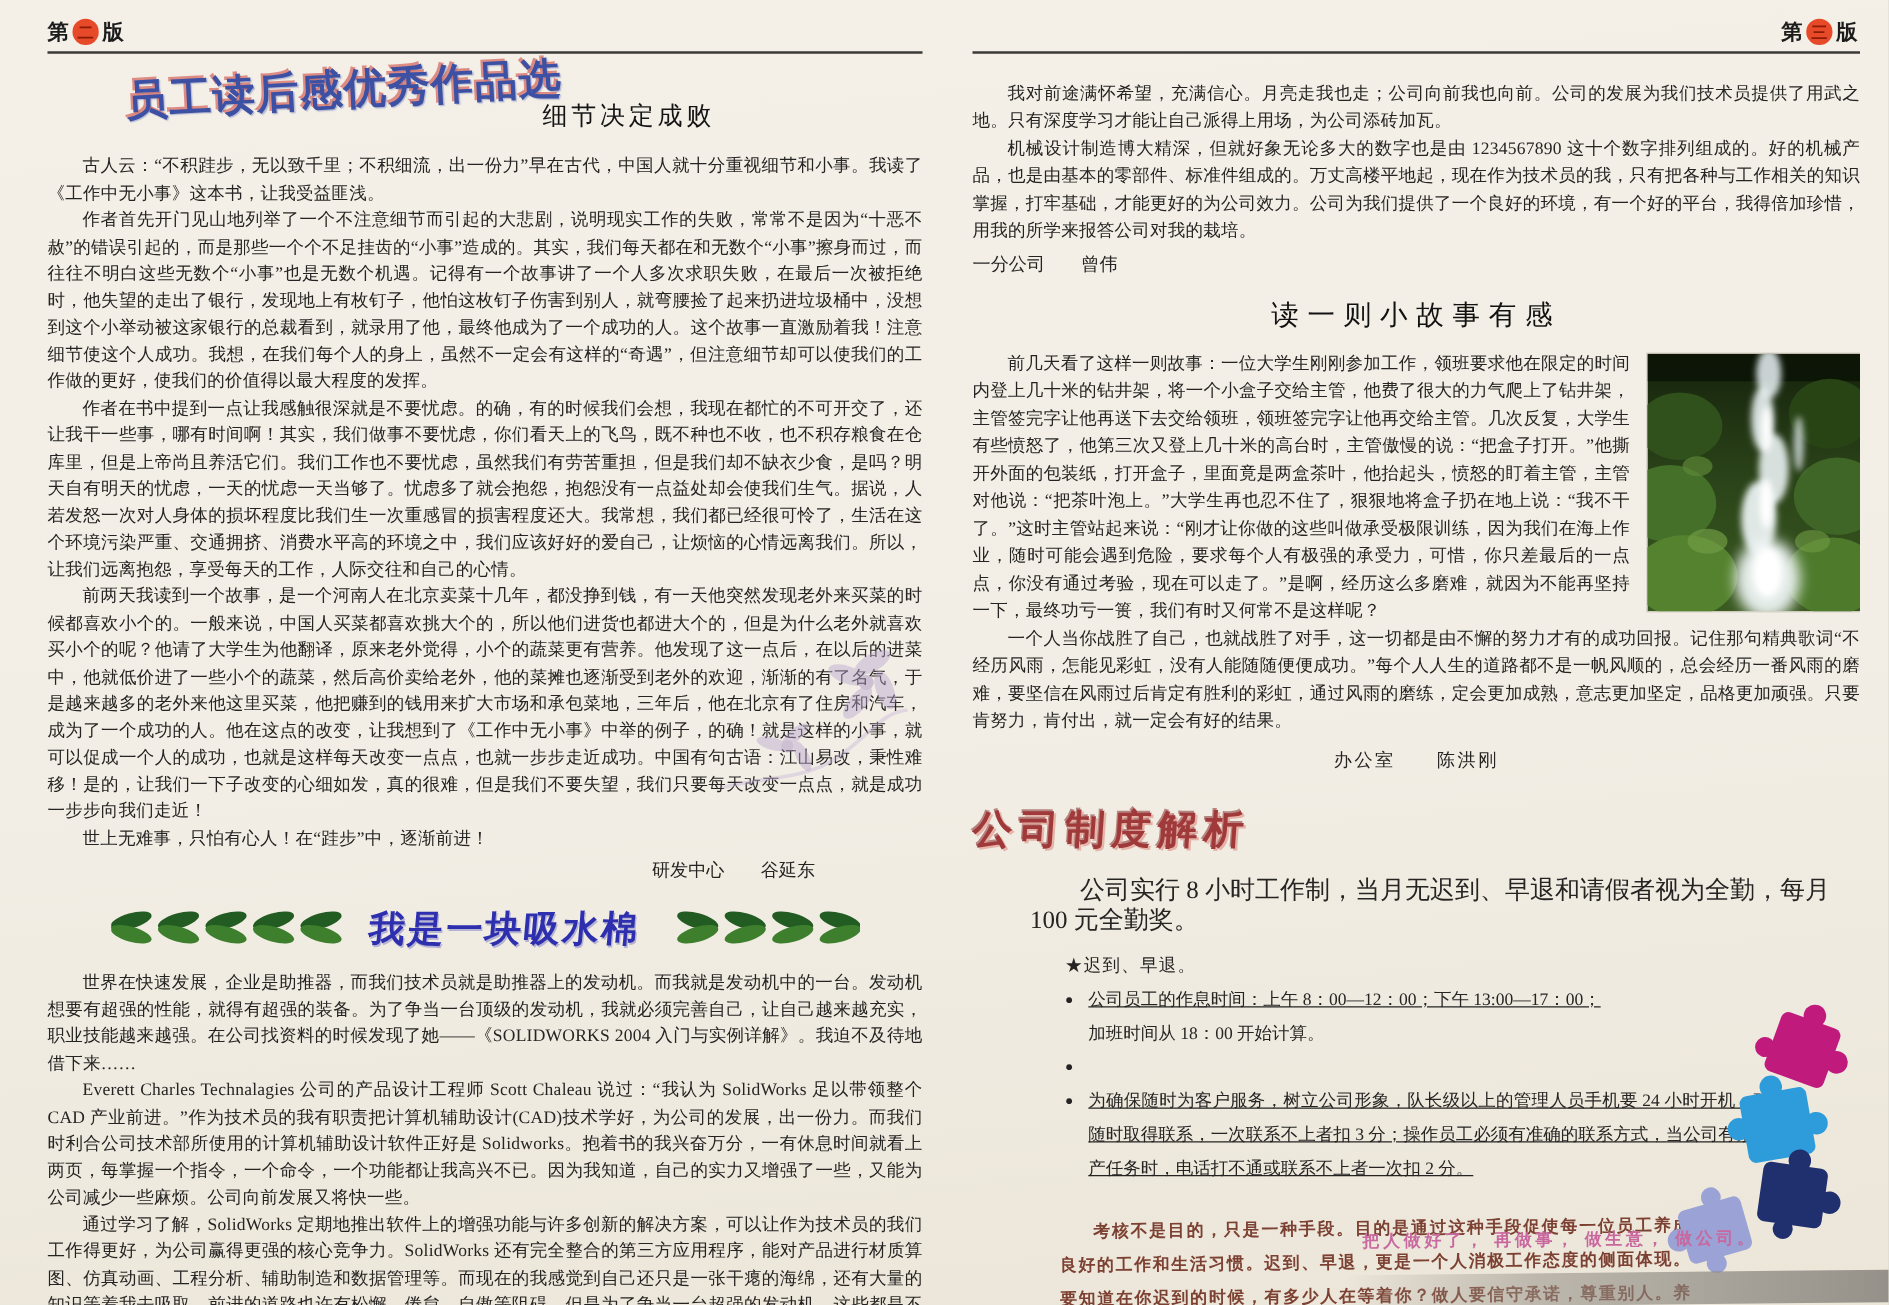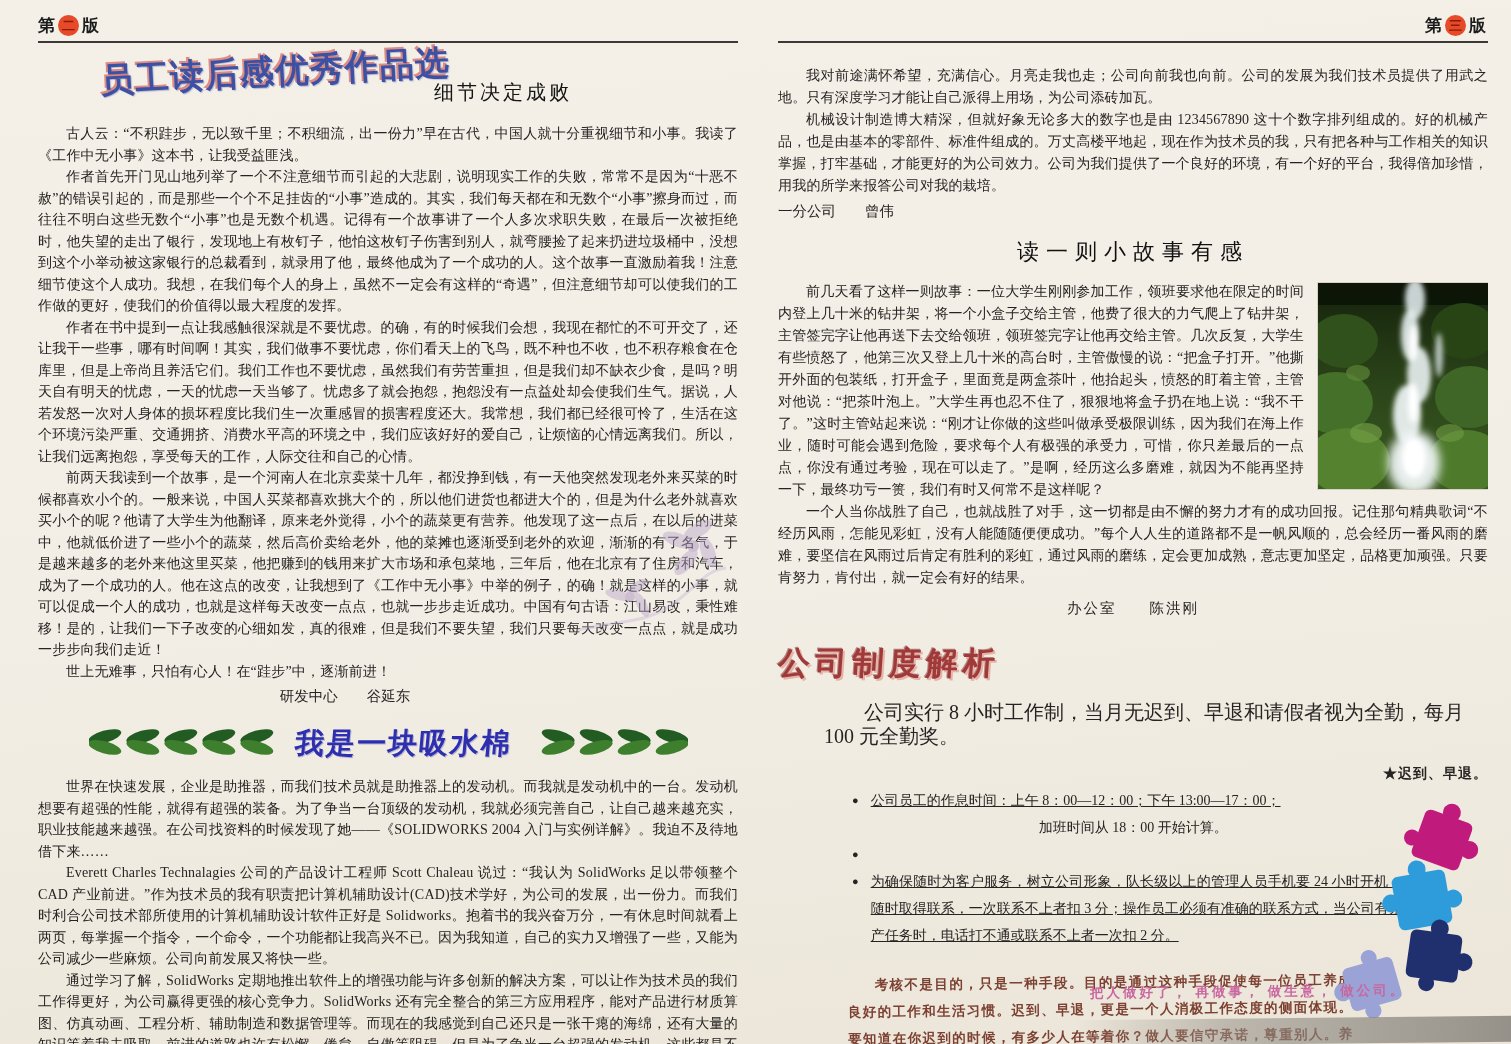--- a/index.html
+++ b/index.html
@@ -22,44 +22,44 @@
     font-family:"DejaVu Sans","Liberation Sans",sans-serif;font-size:34px;font-weight:bold;color:#3c50a4;
     letter-spacing:1px;transform:rotate(-3deg);
     text-shadow:-2px -2px 0 rgba(201,58,48,.55),1px 1px 1px rgba(60,80,164,.35);}
   .sub-title{position:absolute;left:396px;top:30px;margin:0;font-size:20px;font-weight:normal;
     letter-spacing:3px;color:#141414;font-family:"DejaVu Sans","Liberation Sans",sans-serif;}
 
   p.body{margin:0;text-align:justify;text-indent:2em;font-size:14px;line-height:21.5px;letter-spacing:.2px;}
   .page.right p.body{line-height:22px;}
 
   .sig{font-size:14.5px;margin-top:5px;}
-  .sig.dev{text-align:center;padding-right:86px;}
+  .sig.dev{text-align:right;padding-right:86px;}
   .sig.tech{text-align:left;padding-right:138px;}
   .sig.office{text-align:center;letter-spacing:2px;margin-top:10px;}
 
   .a2-head{display:flex;align-items:center;justify-content:center;gap:16px;margin:18px 0 12px;}
   .a2-title{margin:0;font-family:"DejaVu Sans","Liberation Sans",sans-serif;font-size:29px;font-weight:bold;
     color:#2d2fae;letter-spacing:2px;transform:skewX(-5deg);text-shadow:1px 1px 0 rgba(45,47,174,.3);}
 
   .flower-decor{position:absolute;left:520px;top:500px;pointer-events:none;}
 
   .story-title{text-align:center;font-size:22px;font-weight:normal;letter-spacing:7px;margin:16px 0 14px;color:#111;}
   .story-body{overflow:hidden;}
   .photo{float:right;width:170px;height:206px;margin:2px 0 4px 14px;box-shadow:0 0 0 1px #d8d2c6;}
 
   .policy-title{width:max-content;margin:24px 0 14px;font-family:"DejaVu Sans","Liberation Sans",sans-serif;
     font-size:32px;font-weight:bold;color:#a03a3a;letter-spacing:5px;transform:skewX(-4deg);
     text-shadow:2px 2px 0 rgba(226,160,150,.75),-1px -1px 0 rgba(120,30,30,.5);}
   .policy-intro{margin:0 0 12px 46px;text-indent:2em;font-size:20px;line-height:24px;}
   .rules{margin-left:74px;font-size:14px;line-height:27px;}
-  .star-item{font-weight:bold;letter-spacing:1px;text-align:right;}
+  .star-item{font-weight:normal;letter-spacing:1px;}
   .bullet{display:flex;gap:12px;align-items:flex-start;}
   .bullet .dot{font-size:11px;line-height:27px;flex:none;}
   .bullet .btext{text-align:justify;max-width:560px;text-decoration:underline;}
-  .bullet .sub{margin-left:168px;}
+  .bullet .sub{}
 
   .note{margin:20px 0 0 70px;width:505px;font-size:13.5px;line-height:27px;font-weight:bold;
     color:#7c4132;text-indent:2em;text-align:justify;transform:rotate(-.6deg);letter-spacing:1px;}
 
   .puzzle{position:absolute;left:552px;top:788px;pointer-events:none;}
   .footer-line{position:absolute;left:312px;top:983px;font-size:13.5px;font-weight:bold;
     color:#c9679f;letter-spacing:3px;transform:rotate(-.5deg);}
 
   .scan-shadow{position:absolute;left:1075px;top:1018px;width:436px;height:26px;
     background:linear-gradient(90deg,rgba(150,145,136,0) 0%,rgba(150,145,136,.55) 35%,rgba(120,116,110,.75) 100%);

